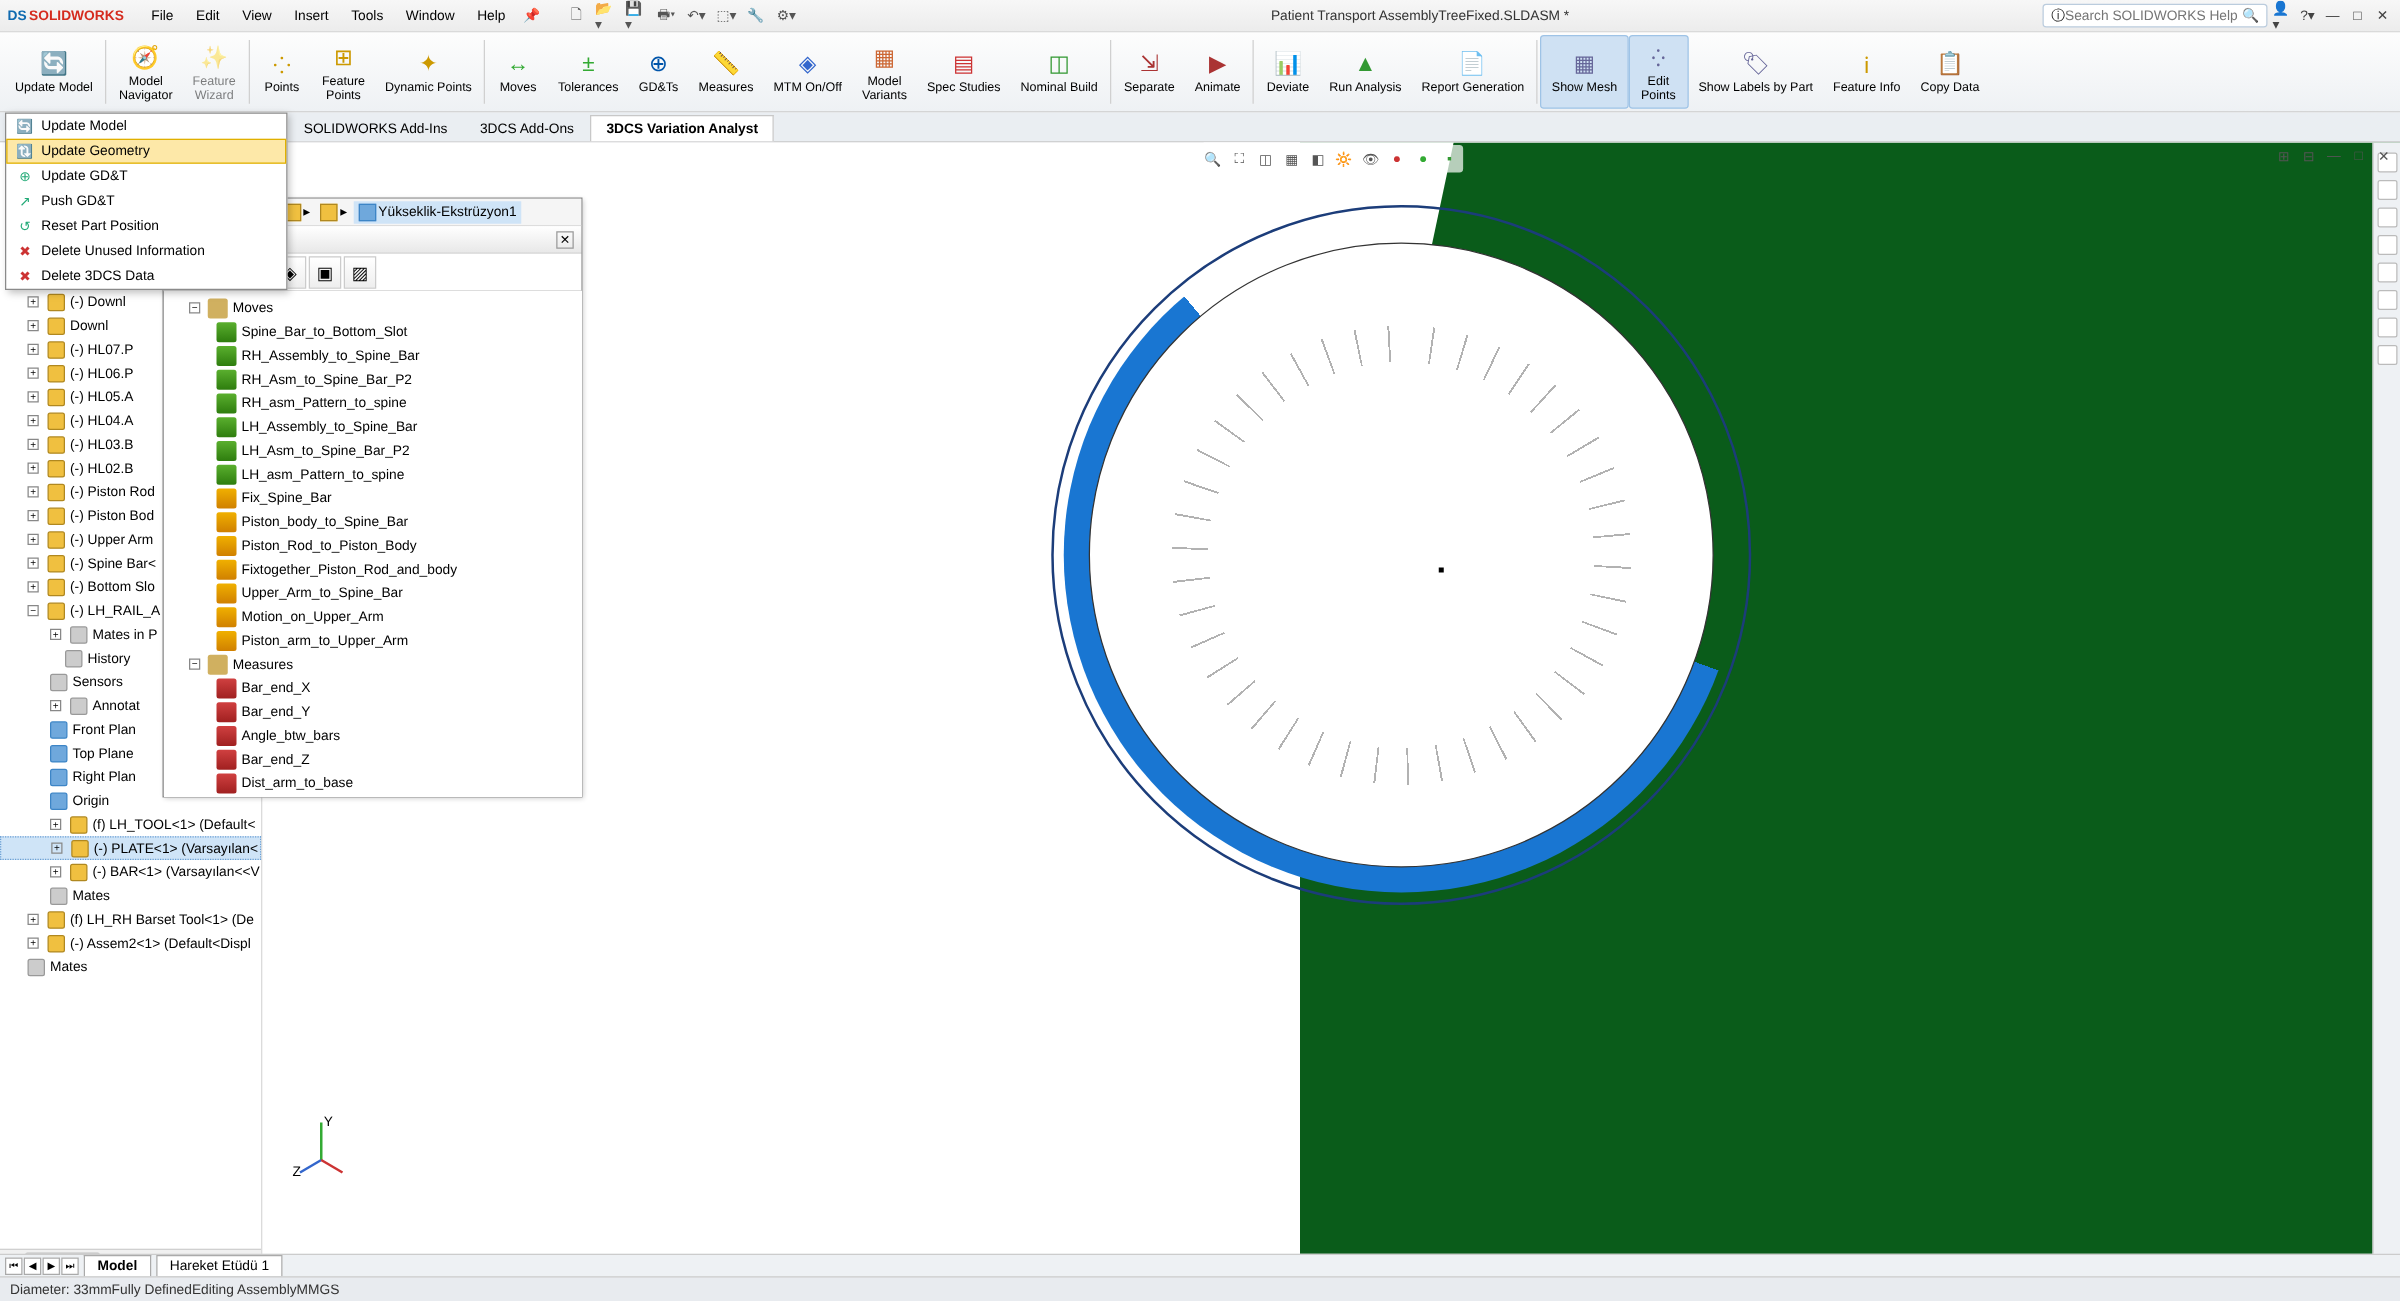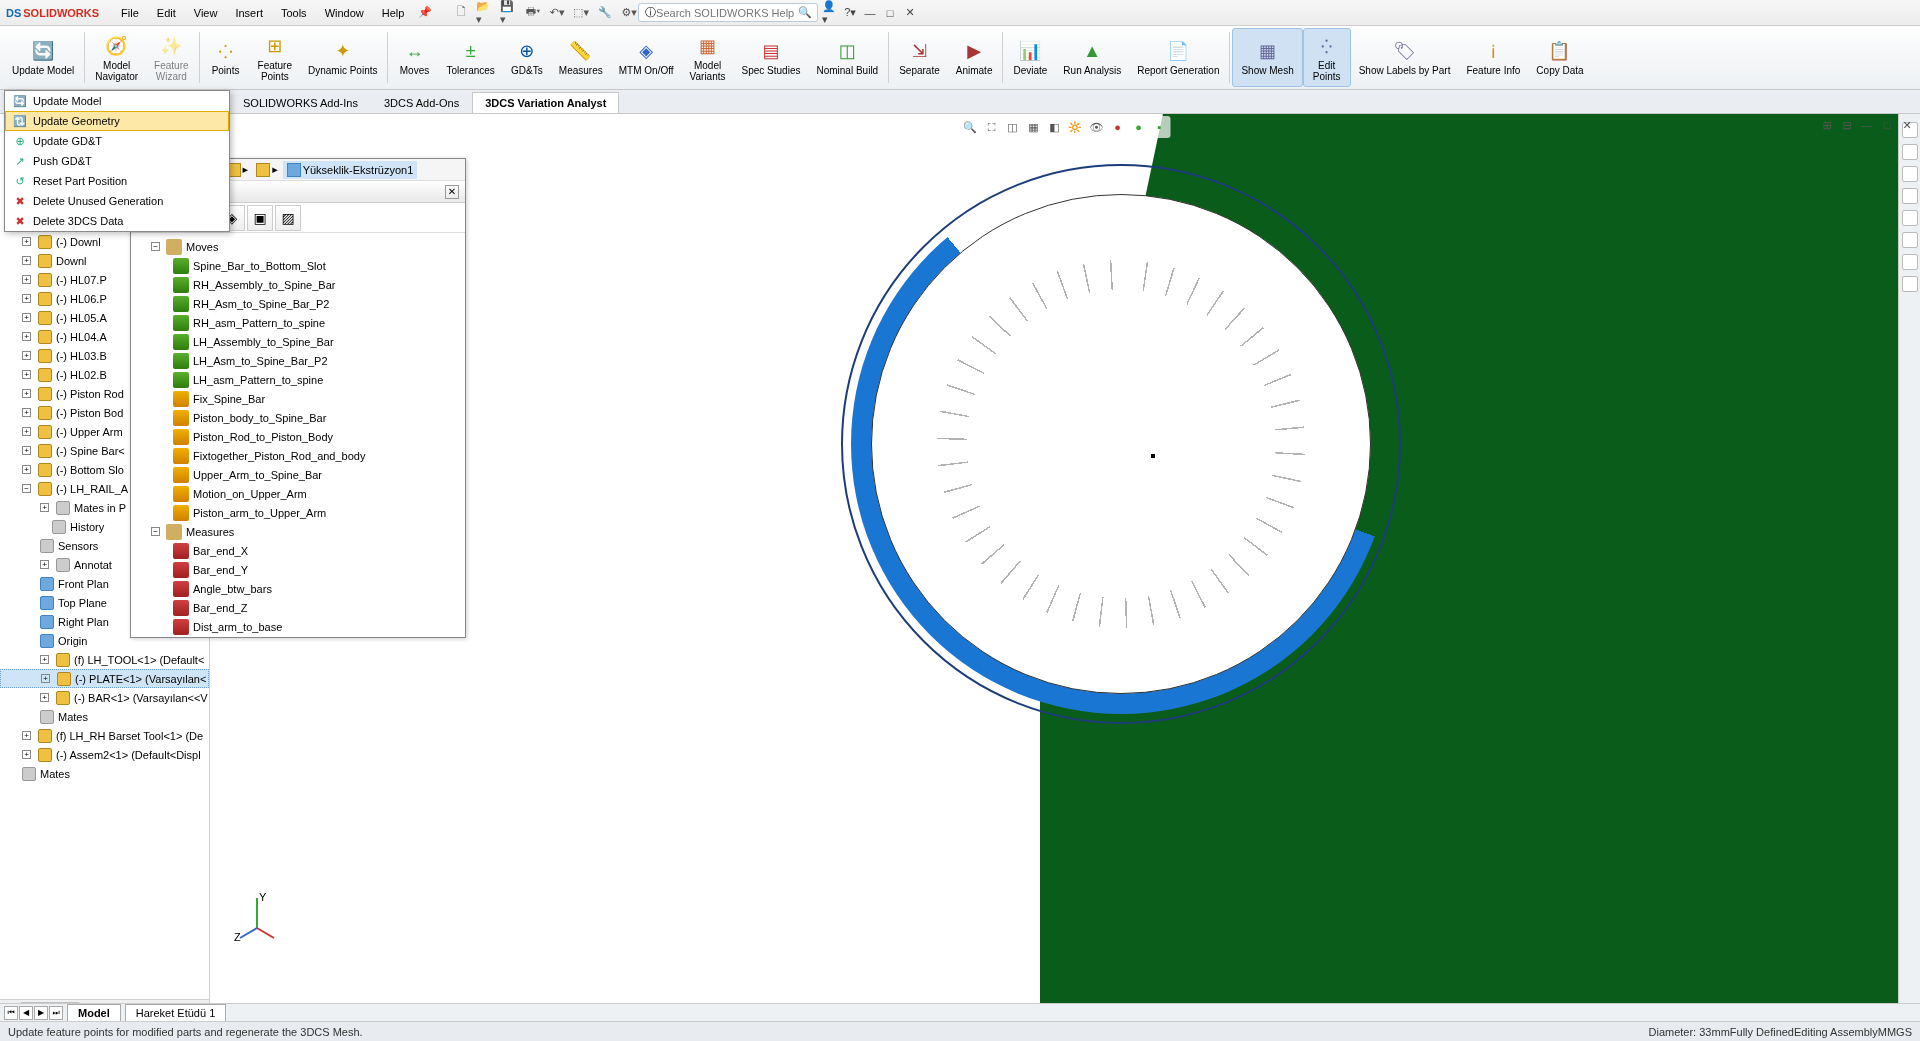--- a/index.html
+++ b/index.html
@@ -134,20 +134,21 @@
   <div class="qat">
     <div class="qat-btn">🗋</div>
     <div class="qat-btn">📂▾</div>
     <div class="qat-btn">💾▾</div>
     <div class="qat-btn">🖶▾</div>
     <div class="qat-btn">↶▾</div>
     <div class="qat-btn">⬚▾</div>
     <div class="qat-btn">🔧</div>
     <div class="qat-btn">⚙▾</div>
   </div>
+  <div class="doc-title">Patient Transport AssemblyTreeFixed.SLDASM *</div>
   <div class="title-right">
     <div class="search-box">
       <span>ⓘ</span>
       <input placeholder="Search SOLIDWORKS Help" style="">
       <span class="mag">🔍</span>
     </div>
     <div class="win-btn">👤▾</div>
     <div class="win-btn">?▾</div>
     <div class="win-btn">—</div>
     <div class="win-btn">□</div>
@@ -287,21 +288,21 @@
   <div class="dd-item">
       <span class="dd-ico" style="color:#2a7">↗</span>
       <span>Push GD&amp;T</span>
     </div>
   <div class="dd-item">
       <span class="dd-ico" style="color:#2a7">↺</span>
       <span>Reset Part Position</span>
     </div>
   <div class="dd-item">
       <span class="dd-ico" style="color:#c33">✖</span>
-      <span>Delete Unused Generation</span>
+      <span>Delete Unused Information</span>
     </div>
   <div class="dd-item">
       <span class="dd-ico" style="color:#c33">✖</span>
       <span>Delete 3DCS Data</span>
     </div>
 </div>
 
 <div class="main">
   <div class="left-panel">
     <div class="left-scroll">
@@ -638,20 +639,19 @@
     <div class="vcr-btn">⏮</div>
     <div class="vcr-btn">◀</div>
     <div class="vcr-btn">▶</div>
     <div class="vcr-btn">⏭</div>
   </div>
   <div class="btab active">Model</div>
   <div class="btab">Hareket Etüdü 1</div>
 </div>
 
 <div class="statusbar">
-  <div class="status-left">Update feature points for modified parts and regenerate the 3DCS Mesh.</div>
   <div class="status-right">
     <span>Diameter: 33mm</span>
     <span>Fully Defined</span>
     <span>Editing Assembly</span>
     <span>MMGS</span>
   </div>
 </div>
 
 </body></html>

